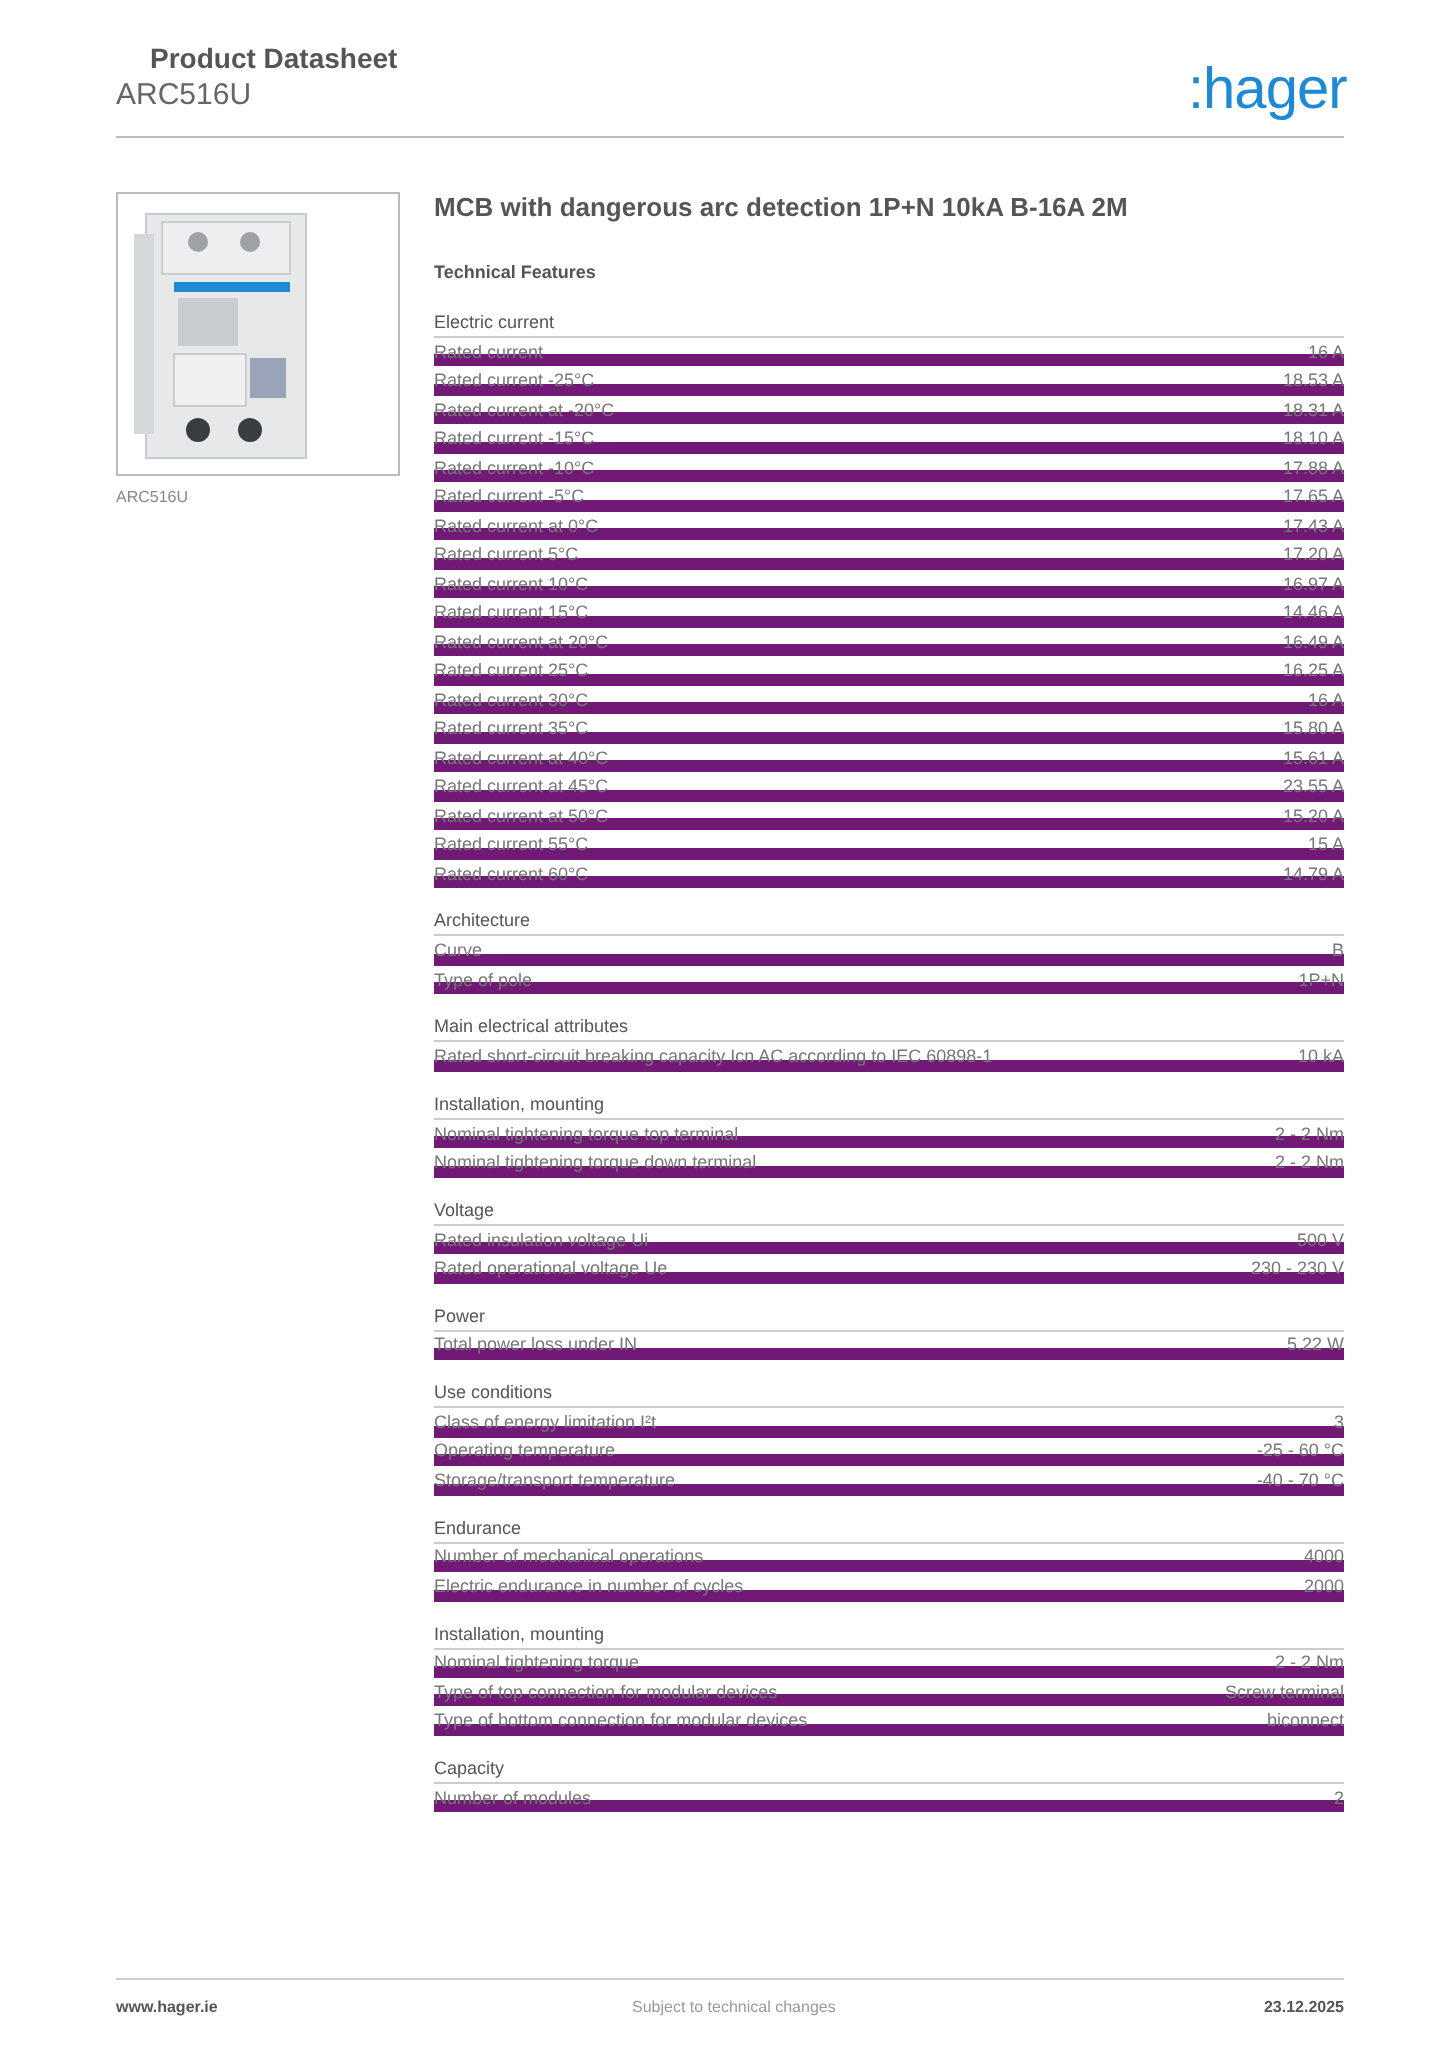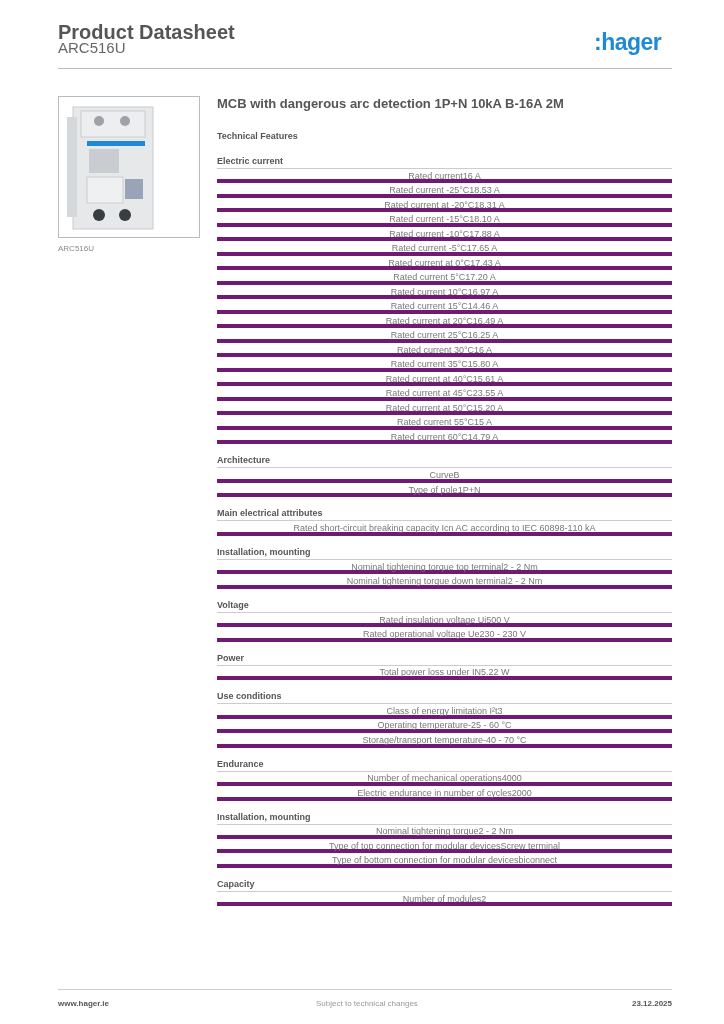--- a/index.html
+++ b/index.html
@@ -1,28 +1,28 @@
 <!DOCTYPE html>
 <html><head>
 <meta charset="utf-8">
 <style>
   html,body{margin:0;padding:0;background:#fff;}
   body{width:724px;height:1024px;position:relative;overflow:hidden;font-family:"Liberation Sans",sans-serif;color:#555;}
-  .hdr-title{position:absolute;left:58px;top:21px;font-size:20px;font-weight:bold;color:#555;}
+  .hdr-title{position:absolute;left:75px;top:21px;font-size:14px;font-weight:bold;color:#555;}
   .hdr-code{position:absolute;left:58px;top:39px;font-size:15px;color:#666;}
-  .logo{position:absolute;left:594px;top:29px;font-size:23px;font-weight:bold;color:#1e8ad6;letter-spacing:-0.5px;}
+  .logo{position:absolute;left:594px;top:29px;font-size:29px;font-weight:normal;color:#1e8ad6;letter-spacing:-0.5px;}
   .hdr-rule{position:absolute;left:58px;top:68px;width:614px;height:1px;background:#bbb;}
   .photo{position:absolute;left:58px;top:96px;width:142px;height:142px;border:1px solid #bbb;box-sizing:border-box;background:#fff;}
   .photo-caption{position:absolute;left:58px;top:244px;font-size:8px;color:#888;}
   .content{position:absolute;left:217px;top:96px;width:455px;}
   .prod-desc{font-size:13px;font-weight:bold;color:#555;height:14px;}
   .tf{font-size:9px;font-weight:bold;color:#555;margin-top:21px;height:14px;}
   .section{margin-top:11px;}
-  .sec-title{font-size:9px;font-weight:bold;color:#555;height:11px;line-height:11px;border-bottom:1px solid #ccc;padding-bottom:1px;}
-  .row{display:flex;justify-content:center;font-size:9px;color:#777;height:13.6px;line-height:13px;border-bottom:4px solid #701a75;box-sizing:border-box;margin-top:0.9px;}
+  .sec-title{font-size:9px;font-weight:normal;color:#555;height:11px;line-height:11px;border-bottom:1px solid #ccc;padding-bottom:1px;}
+  .row{display:flex;justify-content:space-between;font-size:9px;color:#777;height:13.6px;line-height:13px;border-bottom:6px solid #701a75;box-sizing:border-box;margin-top:0.9px;}
   .footer-rule{position:absolute;left:58px;top:989px;width:614px;height:1px;background:#ccc;}
   .f-left{position:absolute;left:58px;top:999px;font-size:8px;font-weight:bold;color:#555;}
   .f-mid{position:absolute;left:316px;top:999px;font-size:8px;color:#999;}
   .f-right{position:absolute;right:52px;top:999px;font-size:8px;font-weight:bold;color:#555;}
 </style>
 </head>
 <body>
 
 <div>
   <div class="hdr-title">Product Datasheet</div>

